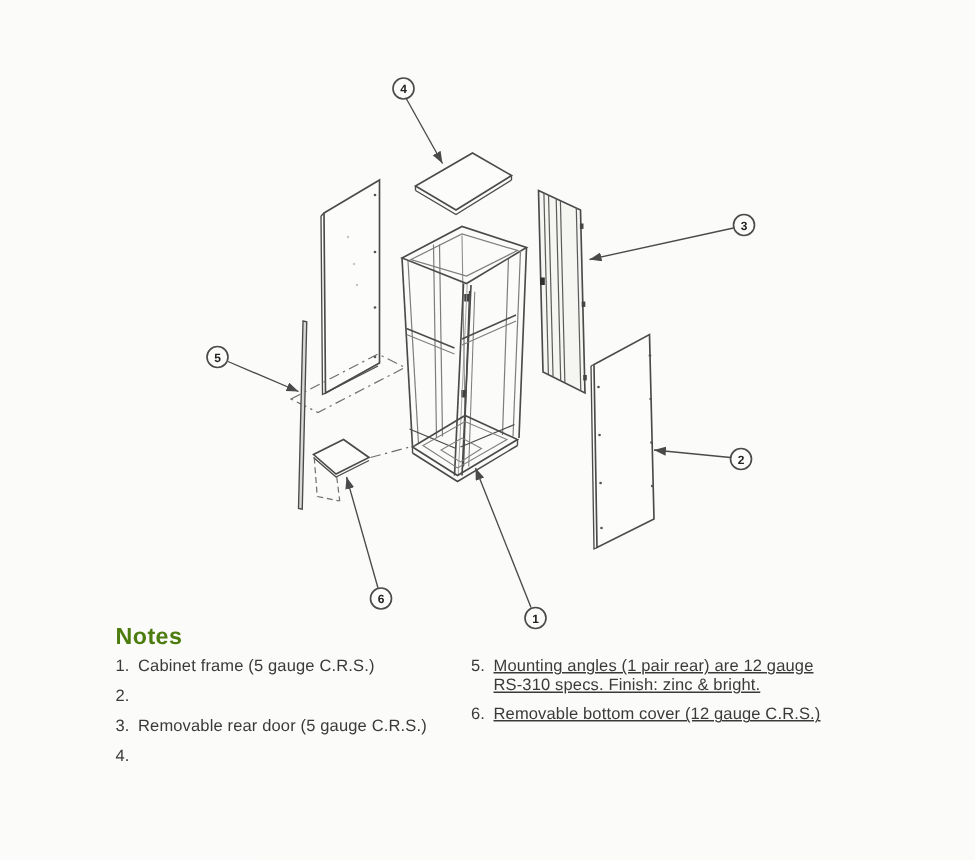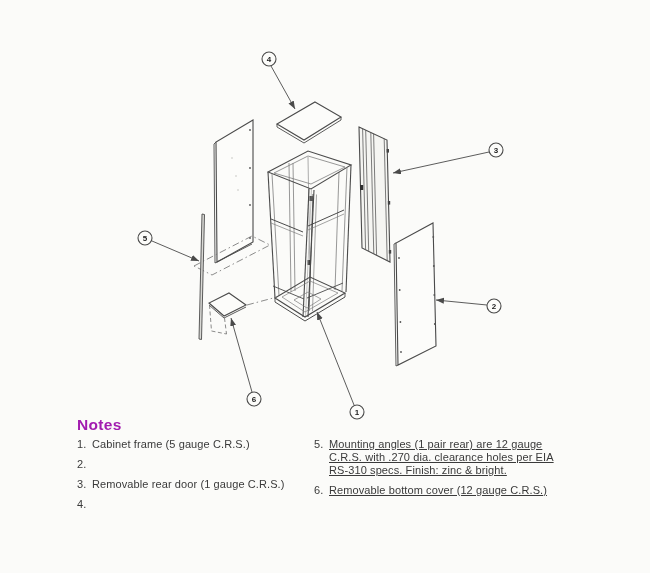--- a/index.html
+++ b/index.html
@@ -5,21 +5,21 @@
   html,body { margin:0; padding:0; background:#ffffff; }
   #page {
     position:relative; width:650px; height:573px;
     background:#fbfbf9; overflow:hidden;
     font-family:"Liberation Sans", sans-serif;
     color:#3a3a3a;
   }
   #drawing { position:absolute; left:0; top:0; }
   .notes-heading {
     position:absolute; left:77px; top:416px;
-    font-size:15.5px; font-weight:bold; color:#a21caf; letter-spacing:.3px;
+    font-size:15.5px; font-weight:bold; color:#4d7c0f; letter-spacing:.3px;
   }
   .notes-col { position:absolute; top:438px; }
   .notes-col.left  { left:77px;  width:250px; }
   .notes-col.right { left:314px; width:300px; }
   .note-item { display:flex; font-size:11px; line-height:12.5px; color:#3a3a3a; letter-spacing:.1px; }
   .notes-col.left .note-item { margin-bottom:7.5px; }
   .notes-col.right .note-item { margin-bottom:6px; }
   .note-num { flex:none; width:15px; }
   .note-lines div { line-height:13.2px;text-decoration:underline; }
 </style>
@@ -200,33 +200,32 @@
   <div class="notes-col left">
     <div class="note-item">
       <span class="note-num">1.</span>
       <span class="note-text">Cabinet frame (5 gauge C.R.S.)</span>
     </div>
     <div class="note-item">
       <span class="note-num">2.</span>
     </div>
     <div class="note-item">
       <span class="note-num">3.</span>
-      <span class="note-text">Removable rear door (1 gauge C.R.S.)</span>
+      <span class="note-text">Removable rear door (5 gauge C.R.S.)</span>
     </div>
     <div class="note-item">
       <span class="note-num">4.</span>
     </div>
   </div>
 
   <div class="notes-col right">
     <div class="note-item">
       <span class="note-num">5.</span>
       <span class="note-lines">
         <div>Mounting angles (1 pair rear) are 12 gauge</div>
-        <div>C.R.S. with .270 dia. clearance holes per EIA</div>
         <div>RS-310 specs. Finish: zinc &amp; bright.</div>
       </span>
     </div>
     <div class="note-item">
       <span class="note-num">6.</span>
       <span class="note-lines">
         <div>Removable bottom cover (12 gauge C.R.S.)</div>
       </span>
     </div>
   </div>

